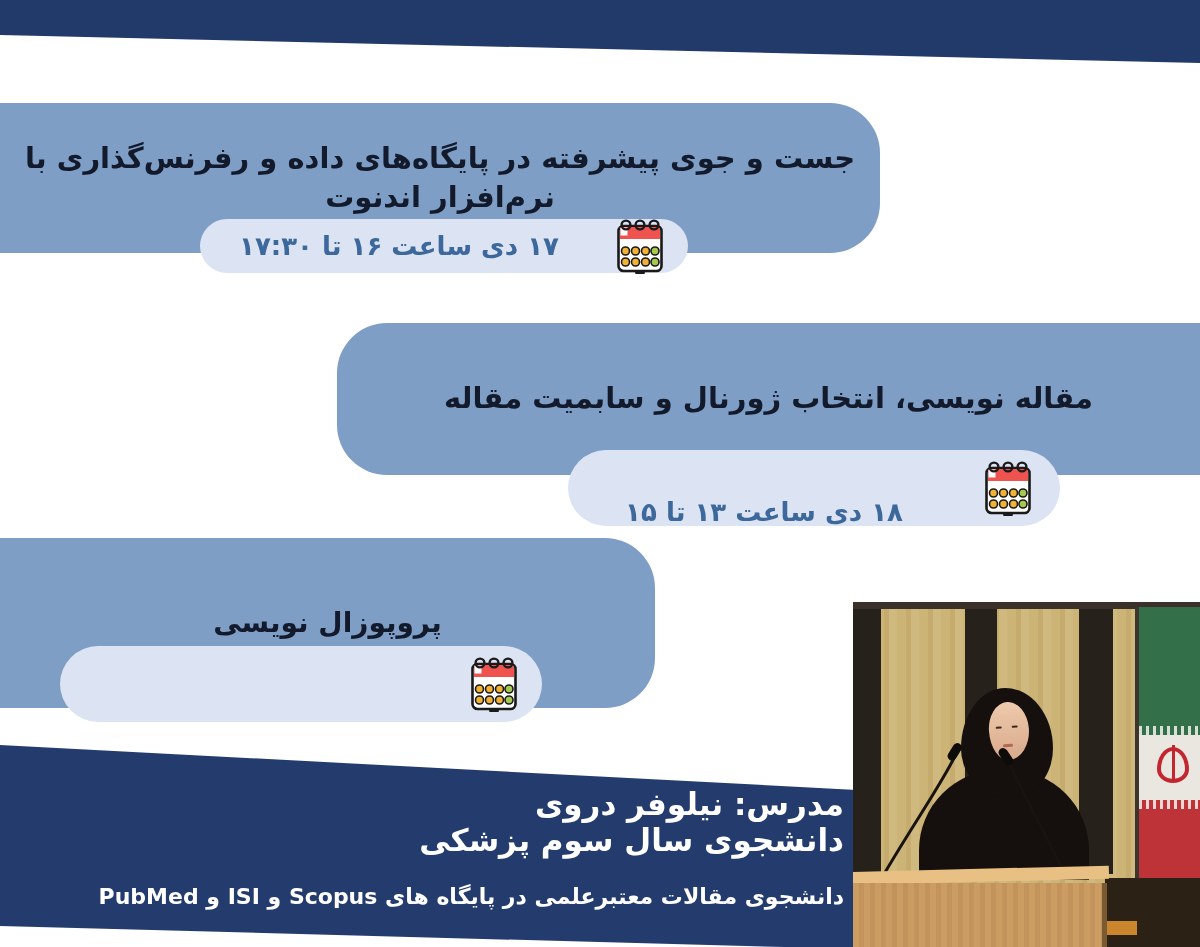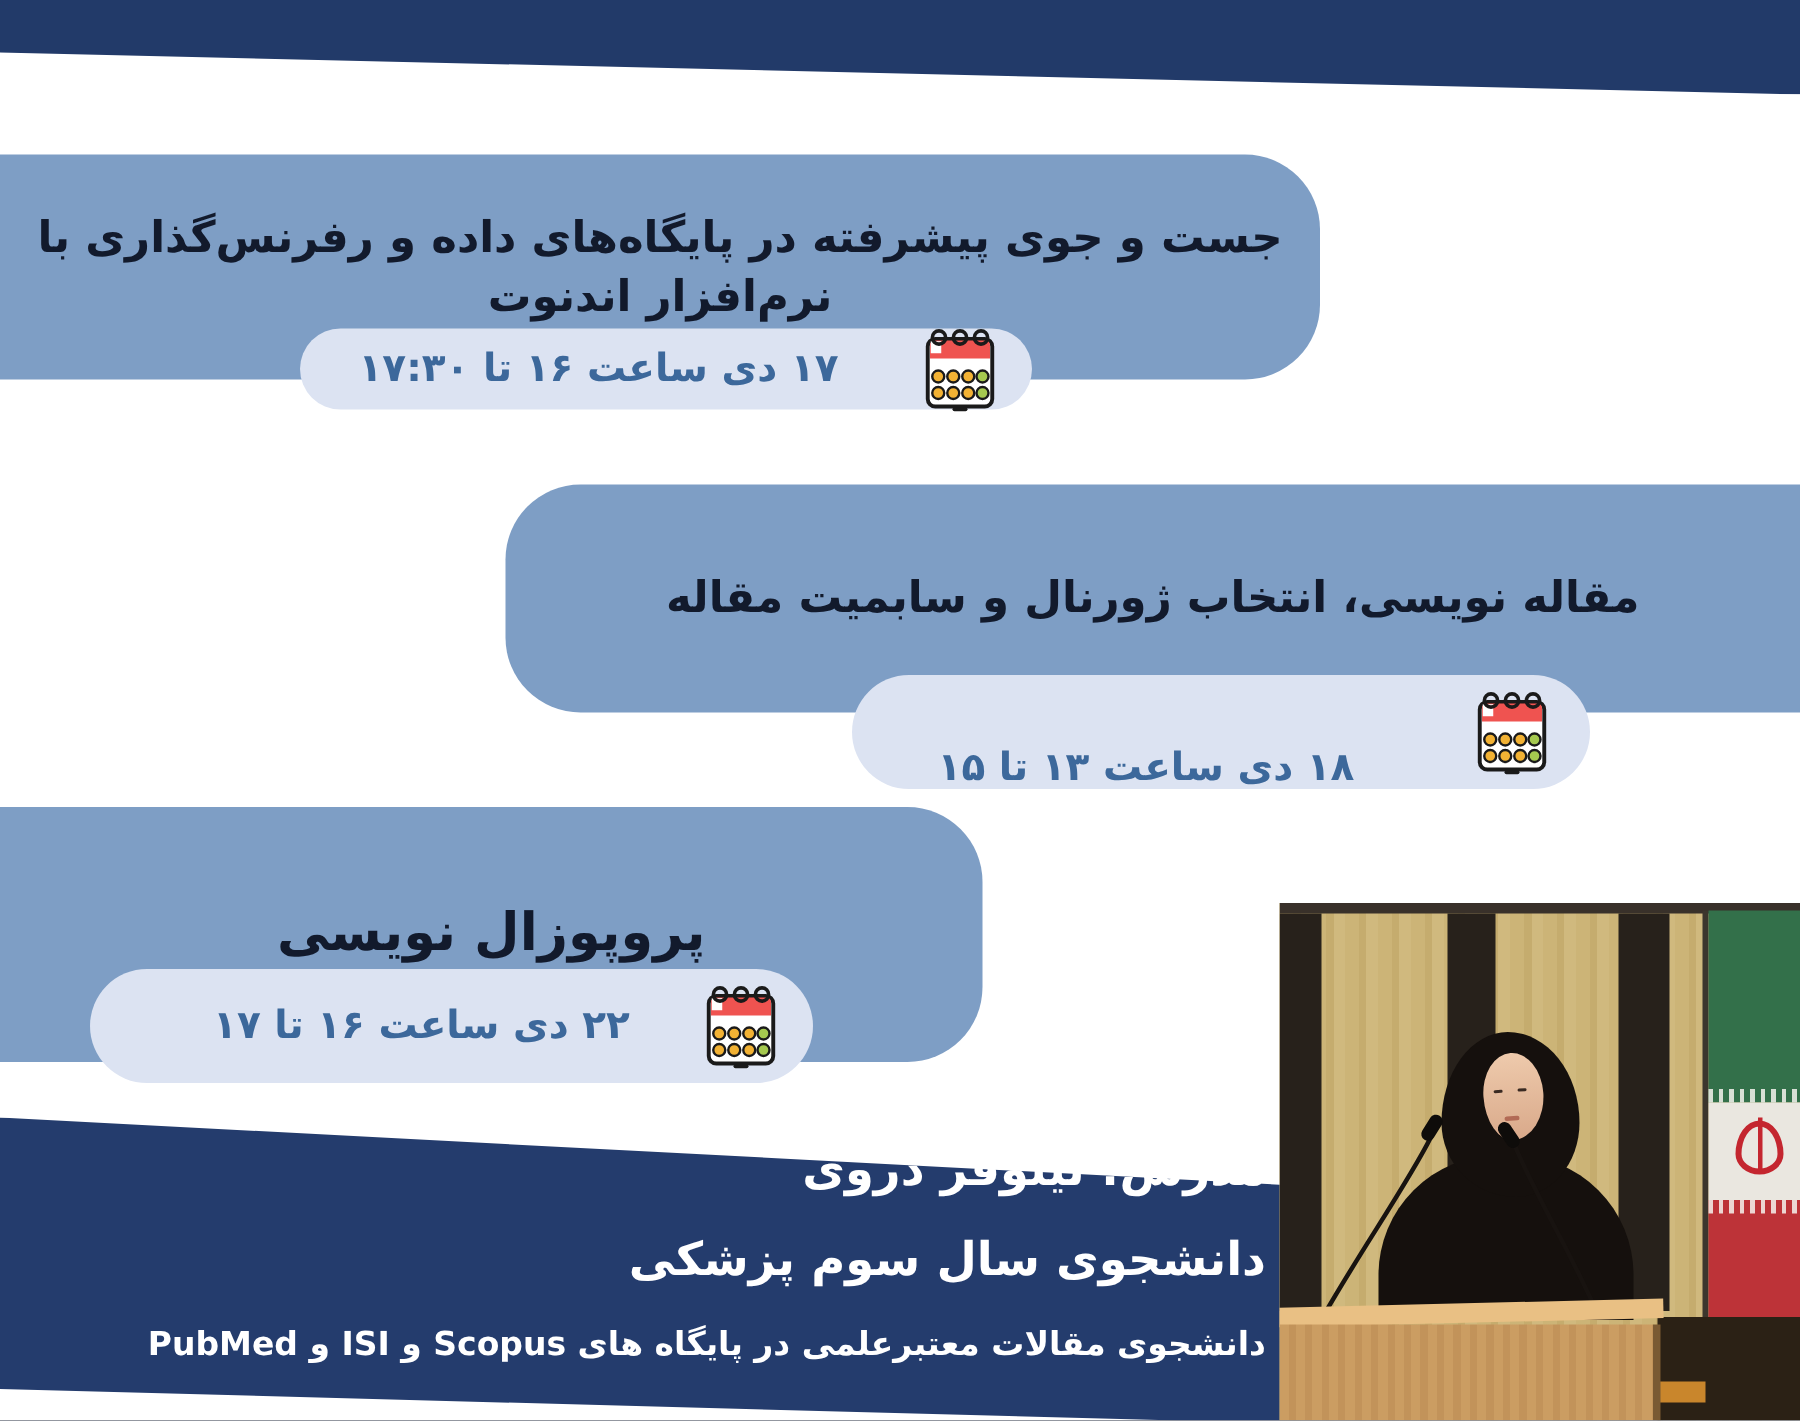--- a/index.html
+++ b/index.html
@@ -22,21 +22,21 @@
   .banner{position:absolute;background:#7e9ec5;}
   .banner-1{left:-56px;top:103px;width:936px;height:150px;border-radius:50px;}
   .banner-2{left:337px;top:323px;width:863px;height:152px;border-radius:50px 0 0 50px;}
   .banner-3{left:-56px;top:538px;width:711px;height:170px;border-radius:50px;}
   .banner-title{
     position:absolute;top:0;bottom:0;right:0;display:flex;align-items:center;justify-content:center;
     direction:rtl;color:#121a2c;font-weight:bold;text-align:center;line-height:1.35;
   }
   .banner-1 .banner-title{left:56px;font-size:29px;padding:0 10px;}
   .banner-2 .banner-title{left:0;font-size:29px;}
-  .banner-3 .banner-title{left:56px;font-size:35px;}
+  .banner-3 .banner-title{left:56px;font-size:28px;}
   
   .pill{position:absolute;background:#dce3f2;border-radius:38px;}
   .pill-1{left:200px;top:219px;width:488px;height:54px;}
   .pill-2{left:568px;top:450px;width:492px;height:76px;}
   .pill-3{left:60px;top:646px;width:482px;height:76px;}
   .pill-text{
     position:absolute;top:0;bottom:0;display:flex;align-items:center;justify-content:center;
     direction:rtl;color:#3c689b;font-weight:bold;font-size:26px;white-space:nowrap;
   }
   .pill-1 .pill-text{left:20px;right:110px;}
@@ -45,21 +45,21 @@
   .cal-icon{position:absolute;top:50%;transform:translateY(-50%);width:48px;height:58px;}
   .pill-1 .cal-icon{right:24px;}
   .pill-2 .cal-icon{right:28px;}
   .pill-3 .cal-icon{right:24px;}
   
   .instructor{position:absolute;left:0;right:356px;top:0;height:0;}
   .inst-line{
     position:absolute;left:0;right:0;direction:rtl;text-align:right;
     color:#ffffff;font-weight:bold;white-space:nowrap;
   }
-  .inst-1{top:762px;font-size:31px;}
+  .inst-1{top:786px;font-size:31px;}
   .inst-2{top:822px;font-size:31px;}
   .inst-3{top:884px;font-size:22px;}
   
   .photo{
     position:absolute;left:853px;top:602px;width:347px;height:345px;overflow:hidden;
     background:
       repeating-linear-gradient(90deg,#ccb477 0 9px,#c5ac6e 9px 14px,#d0b97e 14px 22px);
   }
   .photo .ceiling{position:absolute;left:0;top:0;width:100%;height:7px;background:#39312a;}
   .photo .stripe{position:absolute;top:7px;height:265px;background:#27211b;}
@@ -191,21 +191,20 @@
           <circle cx="19.5" cy="34" r="4" fill="#f2b234"></circle>
         <circle cx="29.5" cy="34" r="4" fill="#f2b234"></circle>
           <circle cx="39" cy="34" r="4" fill="#a5c94f"></circle>
         <circle cx="9.5" cy="45" r="4" fill="#f2b234"></circle>
           <circle cx="19.5" cy="45" r="4" fill="#f2b234"></circle>
         <circle cx="29.5" cy="45" r="4" fill="#f2b234"></circle>
           <circle cx="39" cy="45" r="4" fill="#a5c94f"></circle>
       </g>
       <rect x="19" y="54.5" width="10" height="2.6" rx="1.3" fill="#1a1a1a"></rect>
     </svg>
-    <div class="pill-text">۲۲ دی ساعت ۱۶ تا ۱۷</div>
   </div>
 
   <div class="instructor">
     <div class="inst-line inst-1">مدرس: نیلوفر دروی</div>
     <div class="inst-line inst-2">دانشجوی سال سوم پزشکی</div>
     <div class="inst-line inst-3">دانشجوی  مقالات معتبرعلمی در پایگاه های Scopus و ISI و PubMed</div>
   </div>
 
   <div class="photo">
     <div class="ceiling"></div>

